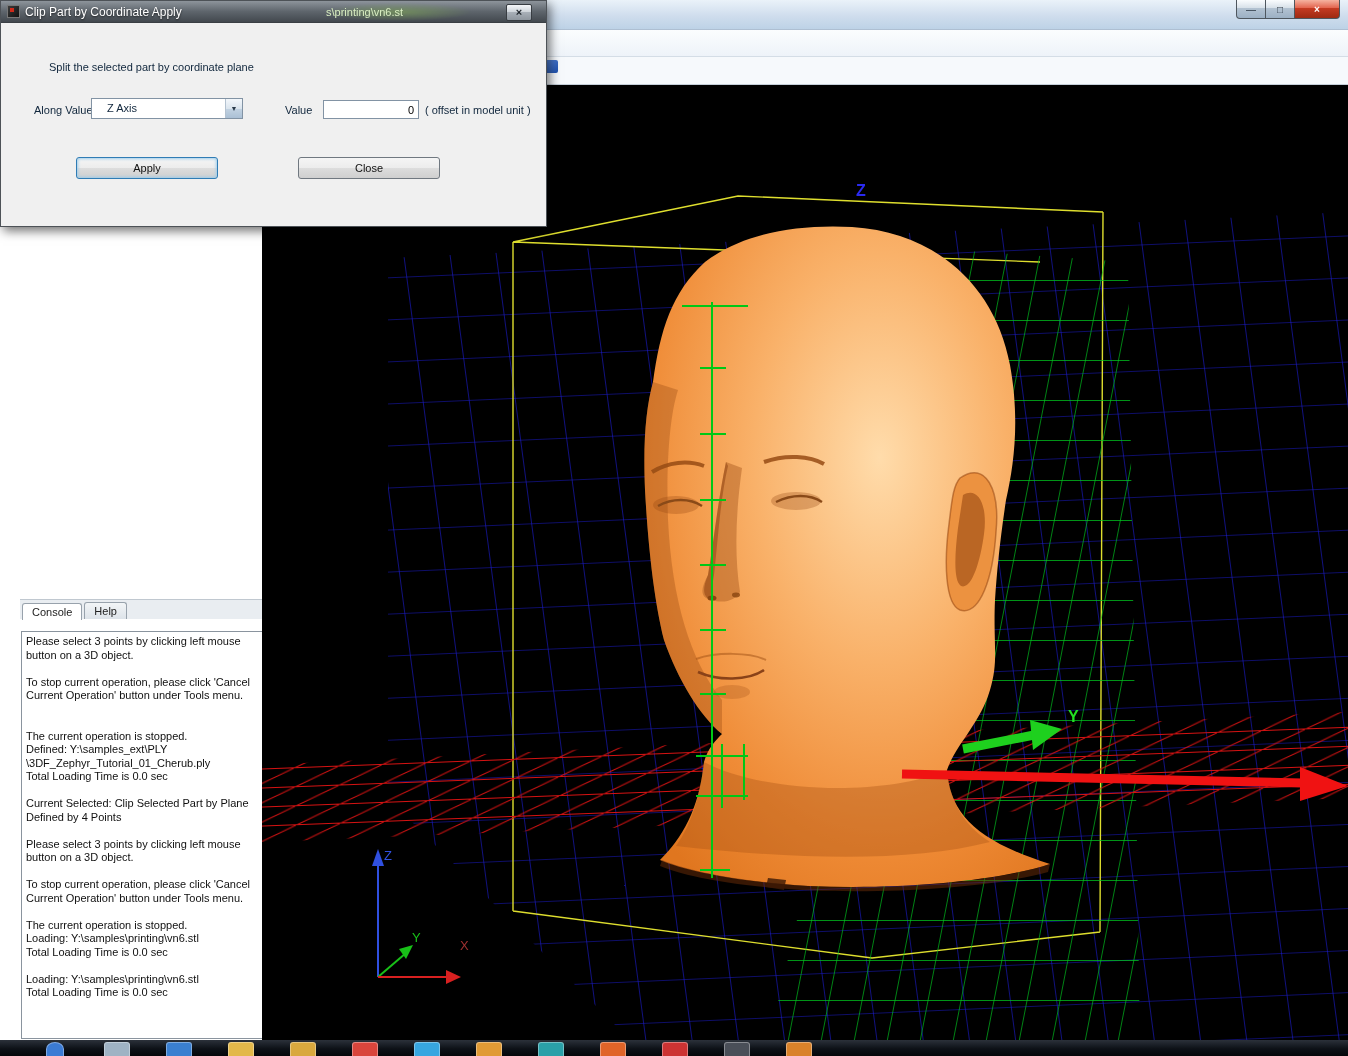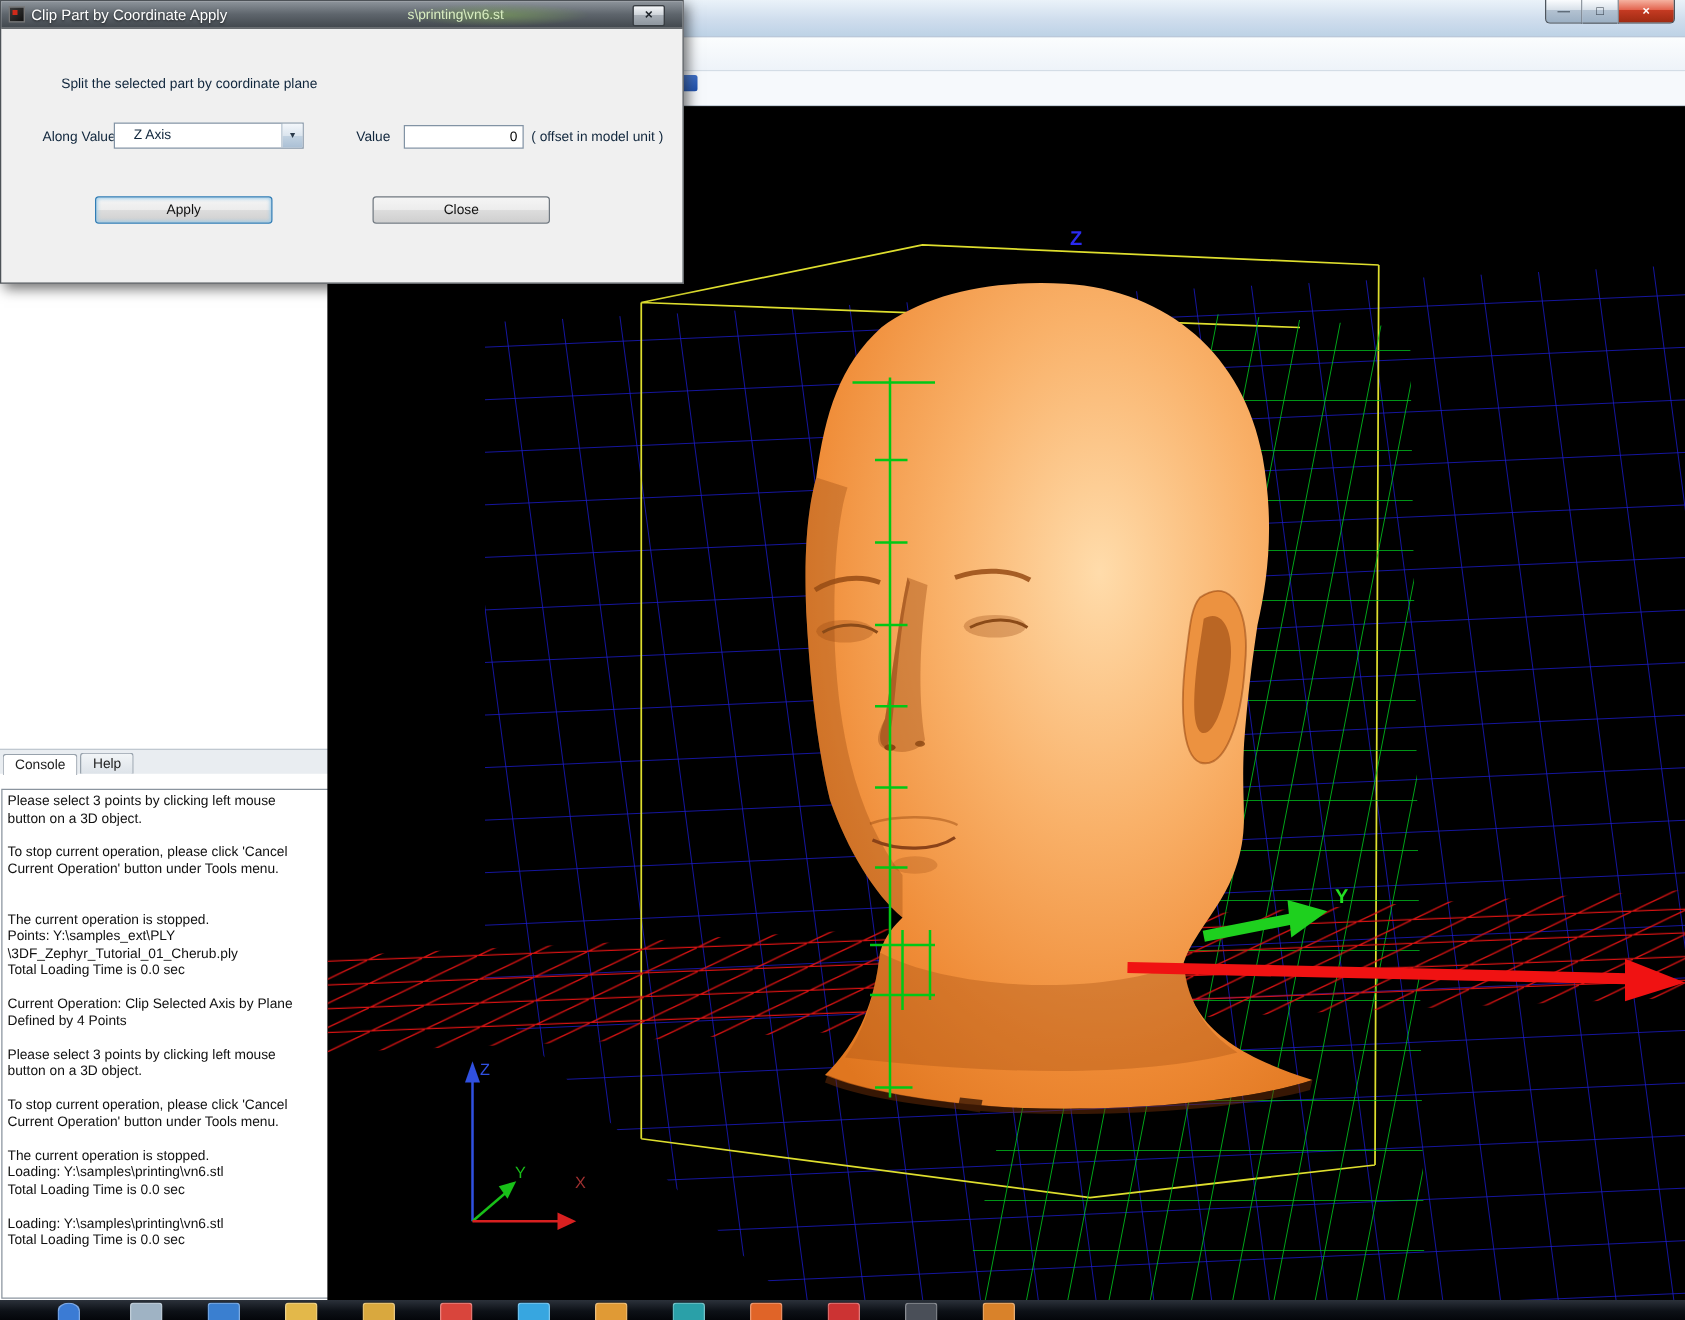--- a/index.html
+++ b/index.html
@@ -20,21 +20,21 @@
     background:linear-gradient(#f5b2a0,#e2604a 46%,#c43a22 46%,#9e2a12);}
   .menustrip{position:absolute;top:30px;left:0;right:0;height:27px;
     background:linear-gradient(#fbfdfe,#eef3f9);border-bottom:1px solid #d4dde6;}
   .toolstrip{position:absolute;top:57px;left:0;right:0;height:28px;background:#f6f9fc;
     border-bottom:1px solid #c5cfd9;}
   .toolbar-icon{position:absolute;left:545px;top:3px;width:13px;height:13px;border-radius:2px;
     background:linear-gradient(135deg,#5a8ade,#1c4fae);}
 
   
   .left-panel{position:absolute;top:85px;left:0;width:282px;bottom:0;background:#fff;
-    border-right:1px solid #828c96;display:flex;flex-direction:column;}
+    border-right:1px solid #828c96;display:flex;flex-direction:column;padding-left:20px;}
   .panel-space{flex:1;background:#fff;}
   .console-tabs{height:20px;display:flex;align-items:flex-end;background:#e9edf1;
     border-top:1px solid #c0c8d0;padding-left:2px;gap:2px;}
   .tab{font-size:11px;padding:2px 9px;border:1px solid #98a2ac;border-bottom:none;
     border-radius:3px 3px 0 0;background:linear-gradient(#f2f5f7,#dde3e9);color:#222;cursor:default;}
   .tab.active{background:#fff;position:relative;top:1px;}
   .console-box{height:408px;margin:12px 1px 1px 1px;border:1px solid #8a949e;background:#fff;position:relative;}
   .console-text{position:absolute;inset:3px 15px 2px 4px;font-size:11px;line-height:13.5px;color:#101010;overflow:hidden;}
   .console-line{white-space:nowrap;}
   .scrollbar{position:absolute;top:0;right:0;bottom:0;width:13px;background:#eef1f4;
@@ -118,25 +118,25 @@
     <div class="console-box">
       <div class="console-text">
           <div class="console-line">Please select 3 points by clicking left mouse</div>
           <div class="console-line">button on a 3D object.</div>
           <div class="console-line">&nbsp;</div>
           <div class="console-line">To stop current operation, please click 'Cancel</div>
           <div class="console-line">Current Operation' button under Tools menu.</div>
           <div class="console-line">&nbsp;</div>
           <div class="console-line">&nbsp;</div>
           <div class="console-line">The current operation is stopped.</div>
-          <div class="console-line">Points: Y:\samples_ext\PLY</div>
+          <div class="console-line">Defined: Y:\samples_ext\PLY</div>
           <div class="console-line">\3DF_Zephyr_Tutorial_01_Cherub.ply</div>
           <div class="console-line">Total Loading Time is 0.0 sec</div>
           <div class="console-line">&nbsp;</div>
-          <div class="console-line">Current Operation: Clip Selected Axis by Plane</div>
+          <div class="console-line">Current Selected: Clip Selected Part by Plane</div>
           <div class="console-line">Defined by 4 Points</div>
           <div class="console-line">&nbsp;</div>
           <div class="console-line">Please select 3 points by clicking left mouse</div>
           <div class="console-line">button on a 3D object.</div>
           <div class="console-line">&nbsp;</div>
           <div class="console-line">To stop current operation, please click 'Cancel</div>
           <div class="console-line">Current Operation' button under Tools menu.</div>
           <div class="console-line">&nbsp;</div>
           <div class="console-line">The current operation is stopped.</div>
           <div class="console-line">Loading: Y:\samples\printing\vn6.stl</div>

